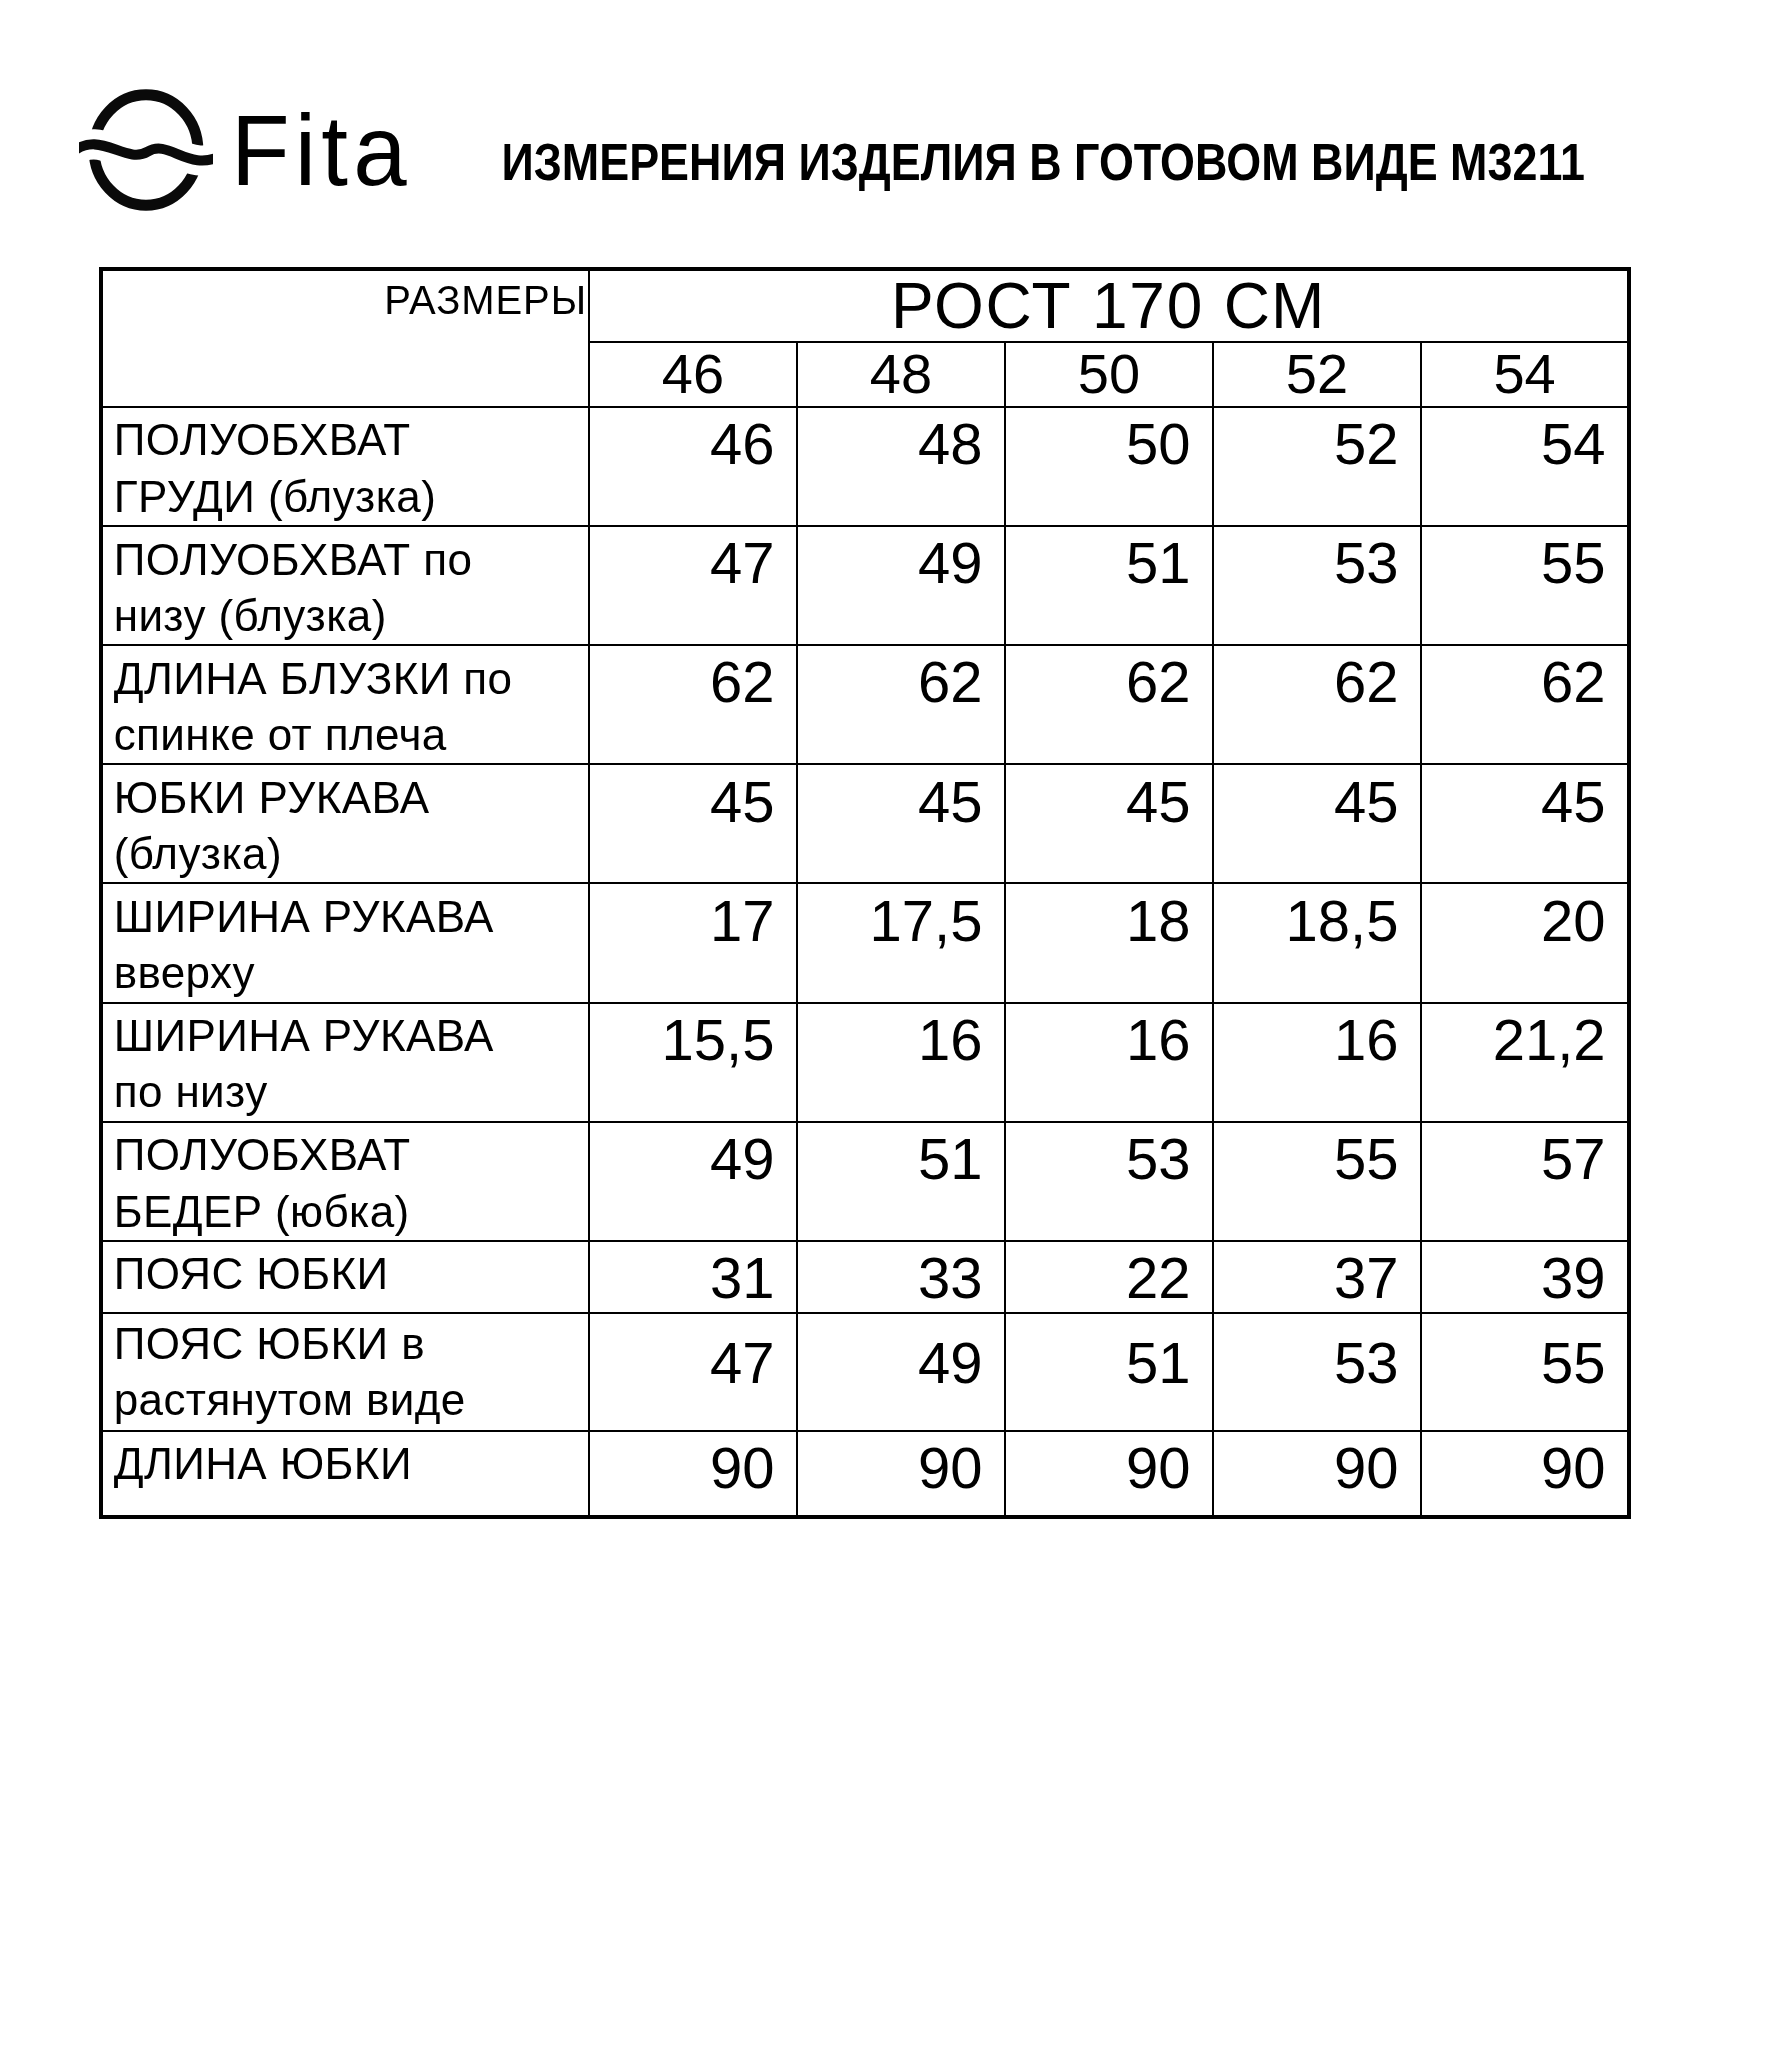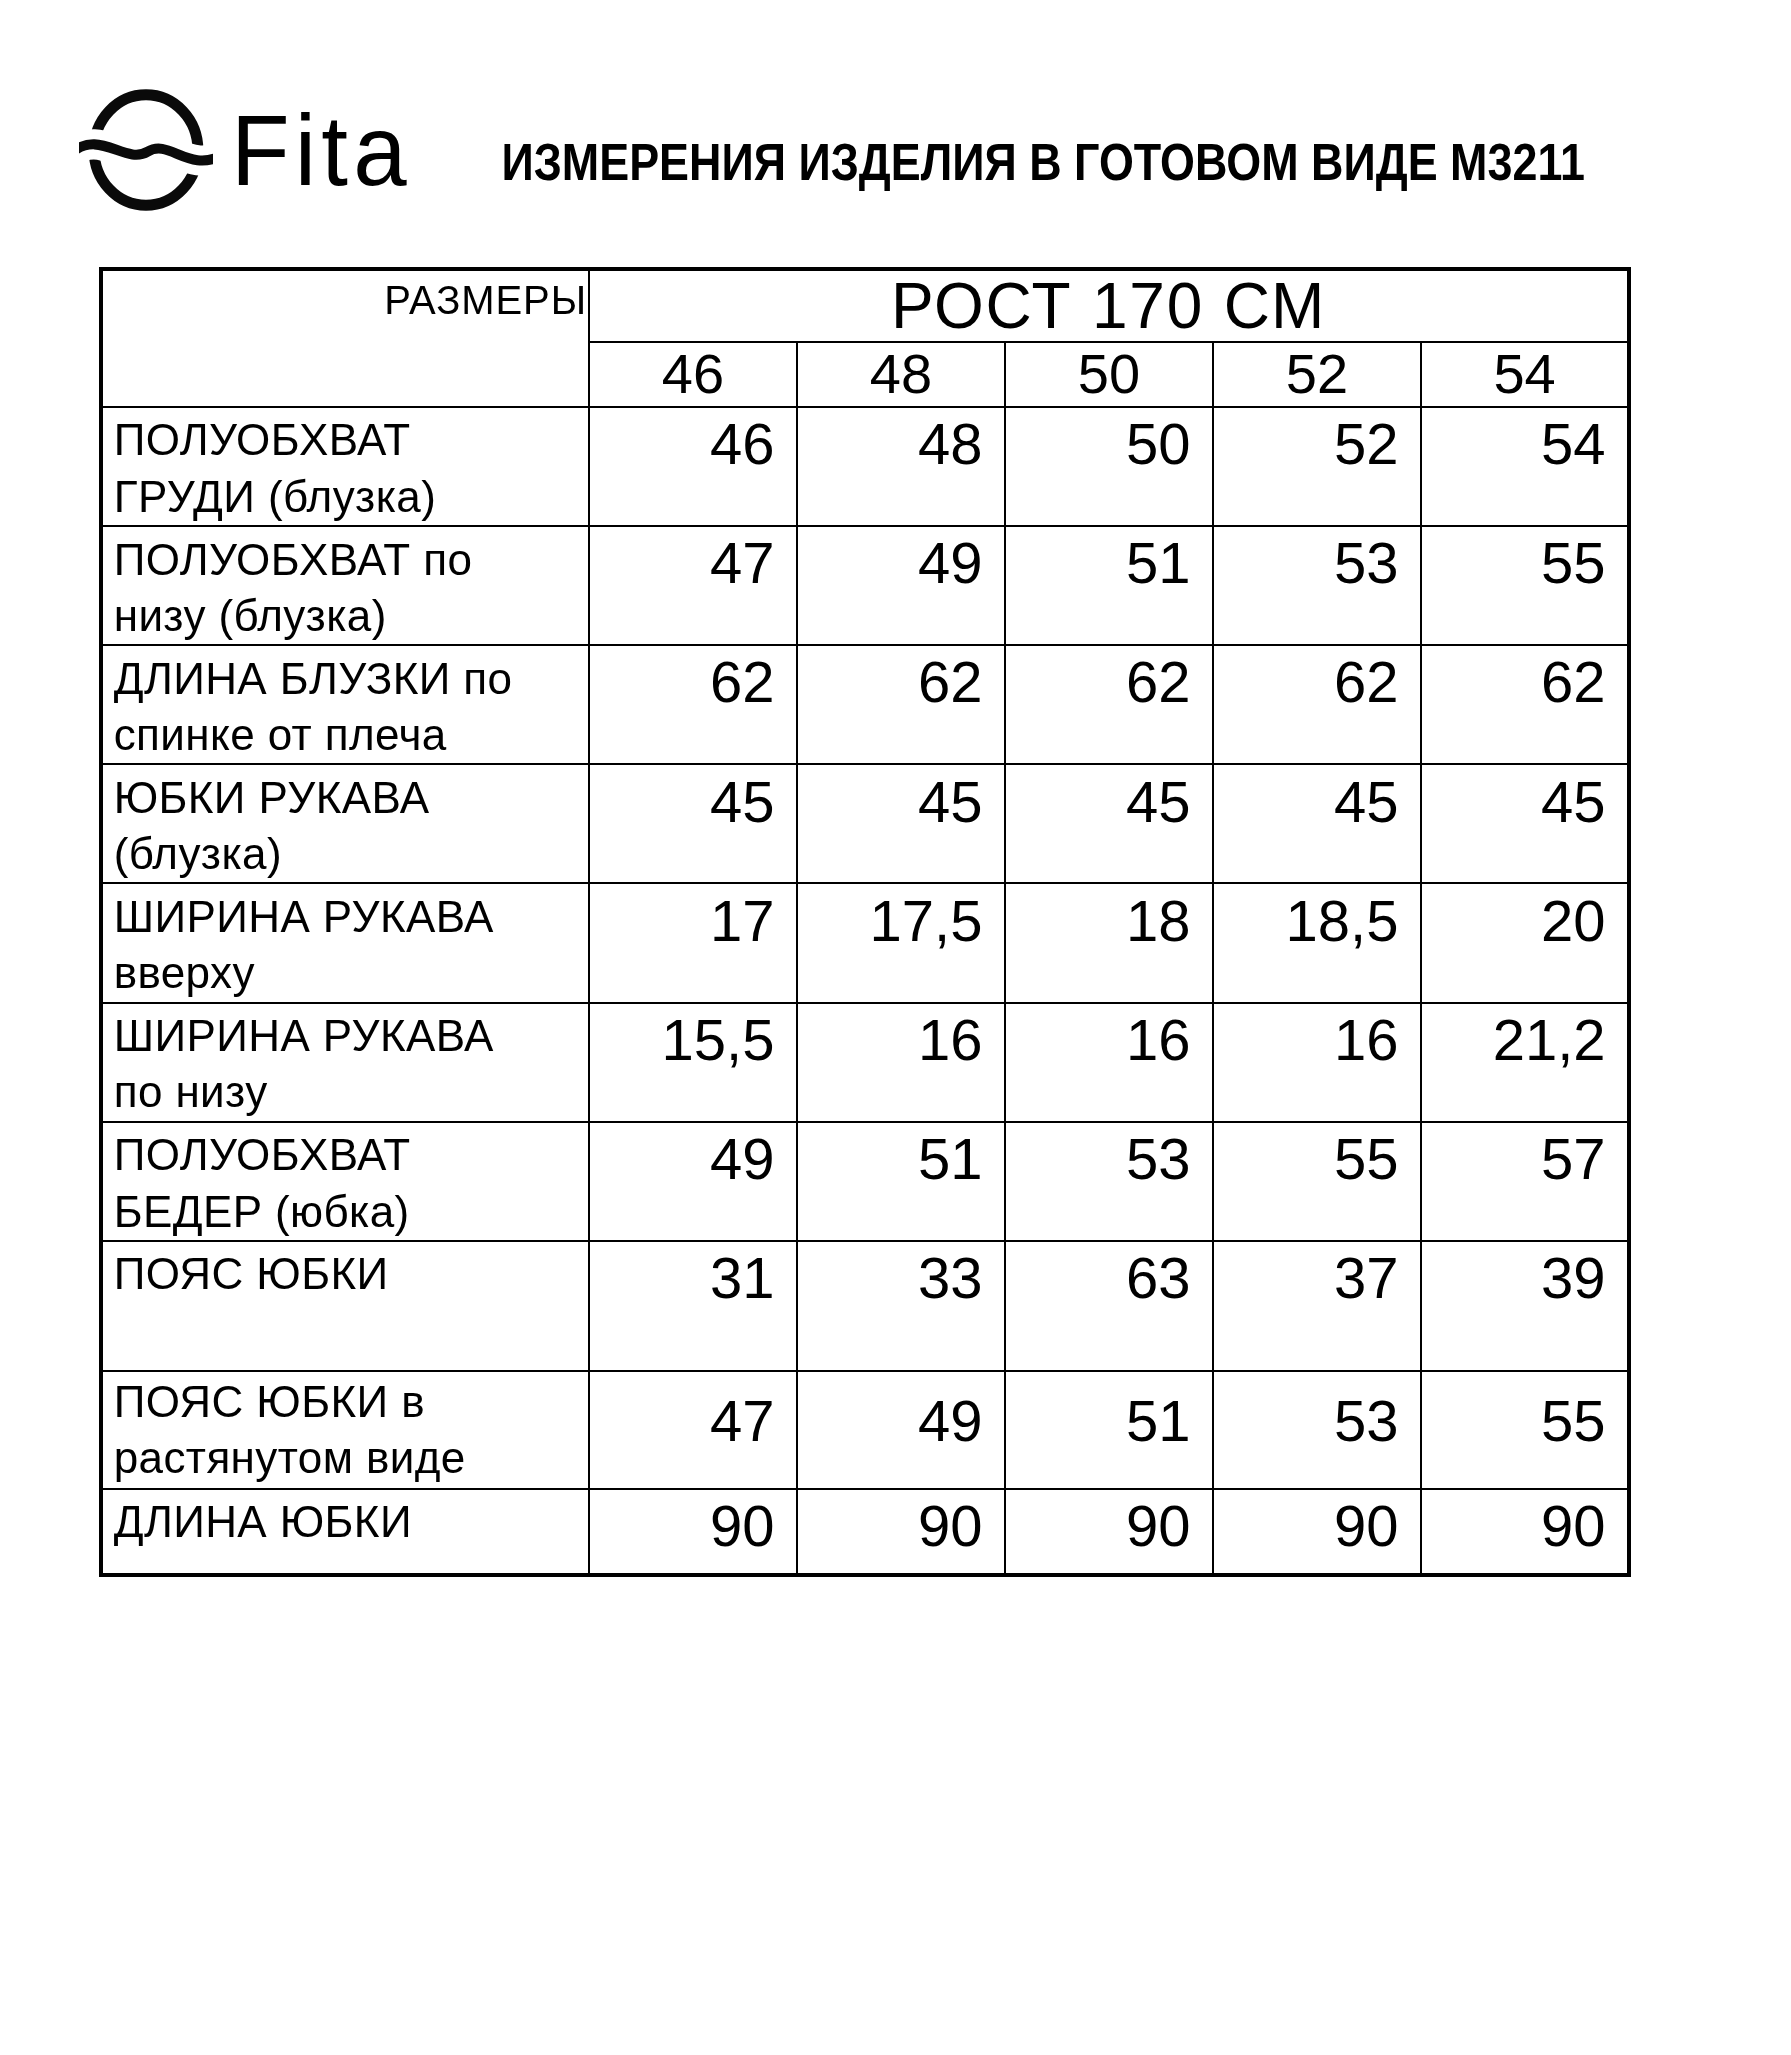--- a/index.html
+++ b/index.html
@@ -77,21 +77,21 @@
   }
   tr.sizes-row { height: 65px; }
   .size {
     font-size: 56px;
     text-align: center;
     line-height: 1.05;
     padding-top: 1.8px;
     border-bottom-width: 3.6px;
   }
   tbody tr { height: 109px; }
-  tbody tr.h-med   { height: 130px; }
+  tbody tr.h-med   { height: 72px; }
   tbody tr.h-tall  { height: 118px; }
   tbody tr.h-short { height: 86px;  }
   tbody tr.pad-top .lbl { padding-top: 2px; }
   tbody tr.pad-top .val { padding-top: 19.7px; }
   .lbl {
     font-size: 44px;
     text-align: left;
     padding: 4.5px 5.4px 0 10.7px;
     line-height: 1.28;
     letter-spacing: 0.4px;
@@ -204,21 +204,21 @@
         <td class="val">49</td>
         <td class="val">51</td>
         <td class="val">53</td>
         <td class="val">55</td>
         <td class="val">57</td>
       </tr>
       <tr class="h-med">
         <th class="lbl">ПОЯС ЮБКИ</th>
         <td class="val">31</td>
         <td class="val">33</td>
-        <td class="val">63</td>
+        <td class="val">22</td>
         <td class="val">37</td>
         <td class="val">39</td>
       </tr>
       <tr class="h-tall pad-top">
         <th class="lbl">ПОЯС ЮБКИ в
 растянутом виде</th>
         <td class="val">47</td>
         <td class="val">49</td>
         <td class="val">51</td>
         <td class="val">53</td>

